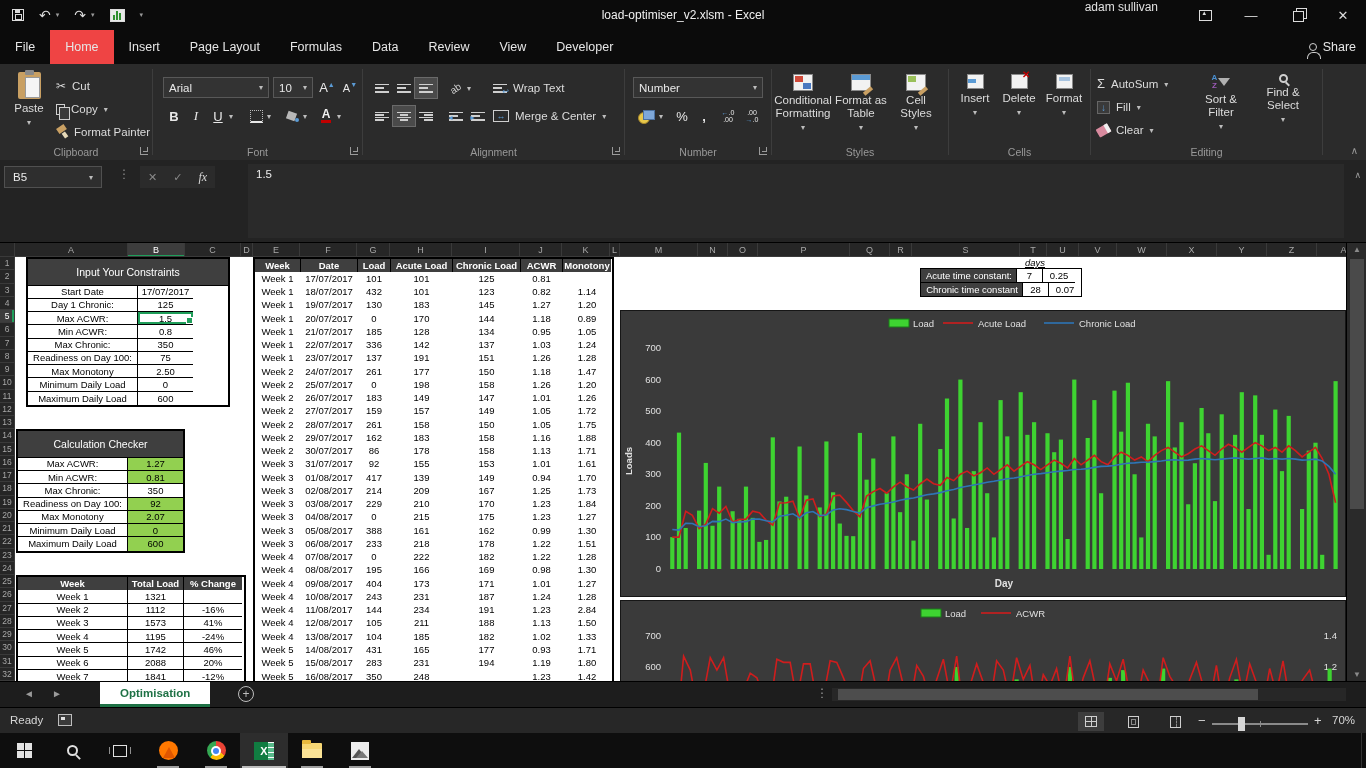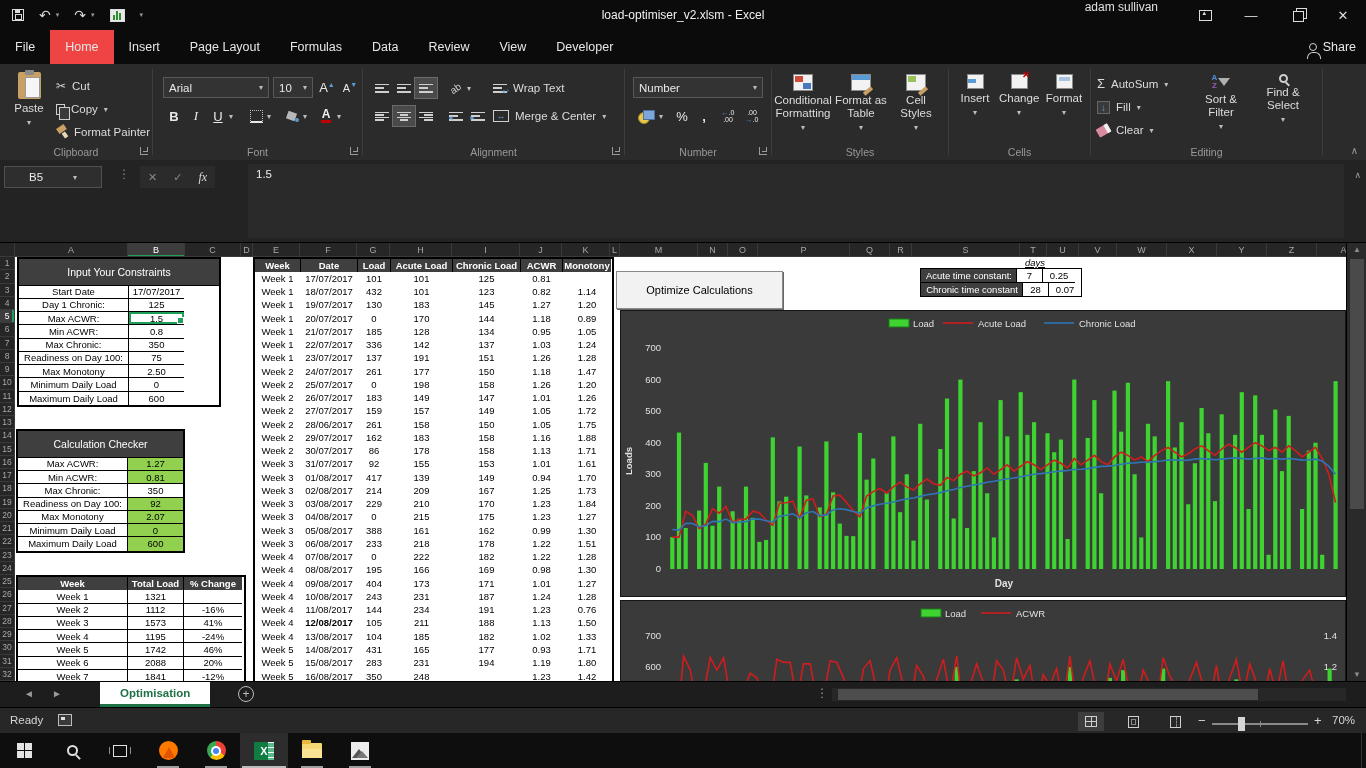--- a/index.html
+++ b/index.html
@@ -92,21 +92,21 @@
 .i-clear::after{content:"";position:absolute;right:0;top:0;width:4px;height:9px;background:#f0f0f0}
 .i-sort{display:flex;align-items:center;gap:1px}
 .i-sort .az{display:flex;flex-direction:column;font-size:8px;font-weight:bold;line-height:8px}
 .i-sort .az .a{color:#4a90d2}.i-sort .az .z{color:#9b59b6}
 .i-funnel{width:0;height:0;border-left:6px solid transparent;border-right:6px solid transparent;border-top:8px solid #b0b0b0}
 .i-mag{width:9px;height:9px;border:2px solid #cfcfcf;border-radius:50%;position:relative}
 .i-mag::after{content:"";position:absolute;right:-4px;bottom:-4px;width:5px;height:2px;background:#cfcfcf;transform:rotate(45deg)}
 .ribcollapse{position:absolute;right:8px;bottom:4px;color:#9a9a9a;font-size:10px}
 
 .fbar{position:absolute;left:0;top:160px;width:1366px;height:83px;background:#232323;border-bottom:1px solid #000}
-.namebox{position:absolute;left:4px;top:6px;width:98px;height:22px;background:#2e2e2e;border:1px solid #505050;color:#ececec;font-size:11.5px;display:flex;align-items:center;justify-content:space-between;padding:0 24px}
+.namebox{position:absolute;left:4px;top:6px;width:98px;height:22px;background:#2e2e2e;border:1px solid #505050;color:#ececec;font-size:11.5px;display:flex;align-items:center;justify-content:space-between;padding:0 8px}
 .fdots{position:absolute;left:118px;top:7px;color:#8a8a8a;font-size:12px}
 .fbtns{position:absolute;left:140px;top:6px;height:22px;display:flex;align-items:center;gap:16px;padding:0 8px;background:#2b2b2b}
 .fx{font-style:italic;color:#d8d8d8;font-size:12px;font-family:"Liberation Serif",serif}
 .finput{position:absolute;left:248px;top:4px;width:1096px;height:74px;background:#2a2a2a;color:#ececec;font-size:11.5px;padding:4px 8px}
 .fcollapse{position:absolute;right:5px;top:10px;color:#9a9a9a;font-size:9px}
 
 .corner{position:absolute;left:0;top:243px;width:15px;height:14px;background:#262626;border-right:1px solid #3a3a3a;border-bottom:1px solid #3a3a3a}
 #colheaders{position:absolute;left:15px;top:243px;width:1331px;height:14px;background:#262626;display:flex;overflow:hidden;border-bottom:1px solid #3a3a3a}
 .ch{flex:none;height:14px;border-right:1px solid #3a3a3a;color:#a8a8a8;font-size:9px;display:flex;align-items:center;justify-content:center}
 .ch.sel{background:#3d3d3d;color:#fff;box-shadow:inset 0 -2px 0 #1f9e5a}
@@ -455,21 +455,21 @@
     <div class="gsep" style="left:948px"></div>
 
     <div class="rgroup" style="left:949px;width:141px">
       <div class="bigbtn" style="left:6px;top:10px;width:40px">
           <span class="cellicon ins"></span>
           <span class="lbl">Insert</span>
           <span class="caret">▾</span>
         </div>
       <div class="bigbtn" style="left:50px;top:10px;width:40px">
           <span class="cellicon del"></span>
-          <span class="lbl">Change</span>
+          <span class="lbl">Delete</span>
           <span class="caret">▾</span>
         </div>
       <div class="bigbtn" style="left:94px;top:10px;width:42px">
           <span class="cellicon fmt"></span>
           <span class="lbl">Format</span>
           <span class="caret">▾</span>
         </div>
       <span class="gname">Cells</span>
     </div>
     <div class="gsep" style="left:1090px"></div>
@@ -586,21 +586,21 @@
       <div class="rh">26</div>
       <div class="rh">27</div>
       <div class="rh">28</div>
       <div class="rh">29</div>
       <div class="rh">30</div>
       <div class="rh">31</div>
       <div class="rh">32</div>
     </div>
 
   <div id="sheet">
-    <div class="xtbl" id="constraints" style="left:2px;top:0;width:204px">
+    <div class="xtbl" id="constraints" style="left:11px;top:0;width:204px">
       <div class="xhdr" style="height:26.5px">Input Your Constraints</div>
       <div id="constraints-body">
           <div class="xrow">
             <div class="xc" style="width: 110px;">Start Date</div>
             <div class="xc" style="width: 55px;">17/07/2017</div>
           </div>
           <div class="xrow">
             <div class="xc" style="width: 110px;">Day 1 Chronic:</div>
             <div class="xc" style="width: 55px;">125</div>
           </div>
@@ -820,21 +820,21 @@
             <div class="xc" style="width: 46px; border-color: rgb(255, 255, 255);">Week 2</div>
             <div class="xc" style="width: 57px; border-color: rgb(255, 255, 255);">27/07/2017</div>
             <div class="xc" style="width: 33px; border-color: rgb(255, 255, 255);">159</div>
             <div class="xc" style="width: 62px; border-color: rgb(255, 255, 255);">157</div>
             <div class="xc" style="width: 68px; border-color: rgb(255, 255, 255);">149</div>
             <div class="xc" style="width: 42px; border-color: rgb(255, 255, 255);">1.05</div>
             <div class="xc" style="width: 48px; border-color: rgb(255, 255, 255);">1.72</div>
           </div>
           <div class="xrow">
             <div class="xc" style="width: 46px; border-color: rgb(255, 255, 255);">Week 2</div>
-            <div class="xc" style="width: 57px; border-color: rgb(255, 255, 255);">28/06/2017</div>
+            <div class="xc" style="width: 57px; border-color: rgb(255, 255, 255);">28/07/2017</div>
             <div class="xc" style="width: 33px; border-color: rgb(255, 255, 255);">261</div>
             <div class="xc" style="width: 62px; border-color: rgb(255, 255, 255);">158</div>
             <div class="xc" style="width: 68px; border-color: rgb(255, 255, 255);">150</div>
             <div class="xc" style="width: 42px; border-color: rgb(255, 255, 255);">1.05</div>
             <div class="xc" style="width: 48px; border-color: rgb(255, 255, 255);">1.75</div>
           </div>
           <div class="xrow">
             <div class="xc" style="width: 46px; border-color: rgb(255, 255, 255);">Week 2</div>
             <div class="xc" style="width: 57px; border-color: rgb(255, 255, 255);">29/07/2017</div>
             <div class="xc" style="width: 33px; border-color: rgb(255, 255, 255);">162</div>
@@ -951,25 +951,25 @@
             <div class="xc" style="width: 42px; border-color: rgb(255, 255, 255);">1.24</div>
             <div class="xc" style="width: 48px; border-color: rgb(255, 255, 255);">1.28</div>
           </div>
           <div class="xrow">
             <div class="xc" style="width: 46px; border-color: rgb(255, 255, 255);">Week 4</div>
             <div class="xc" style="width: 57px; border-color: rgb(255, 255, 255);">11/08/2017</div>
             <div class="xc" style="width: 33px; border-color: rgb(255, 255, 255);">144</div>
             <div class="xc" style="width: 62px; border-color: rgb(255, 255, 255);">234</div>
             <div class="xc" style="width: 68px; border-color: rgb(255, 255, 255);">191</div>
             <div class="xc" style="width: 42px; border-color: rgb(255, 255, 255);">1.23</div>
-            <div class="xc" style="width: 48px; border-color: rgb(255, 255, 255);">0.76</div>
+            <div class="xc" style="width: 48px; border-color: rgb(255, 255, 255);">2.84</div>
           </div>
           <div class="xrow">
             <div class="xc" style="width: 46px; border-color: rgb(255, 255, 255);">Week 4</div>
-            <div class="xc" style="width: 57px; border-color: rgb(255, 255, 255); font-weight: bold;">12/08/2017</div>
+            <div class="xc" style="width: 57px; border-color: rgb(255, 255, 255);">12/08/2017</div>
             <div class="xc" style="width: 33px; border-color: rgb(255, 255, 255);">105</div>
             <div class="xc" style="width: 62px; border-color: rgb(255, 255, 255);">211</div>
             <div class="xc" style="width: 68px; border-color: rgb(255, 255, 255);">188</div>
             <div class="xc" style="width: 42px; border-color: rgb(255, 255, 255);">1.13</div>
             <div class="xc" style="width: 48px; border-color: rgb(255, 255, 255);">1.50</div>
           </div>
           <div class="xrow">
             <div class="xc" style="width: 46px; border-color: rgb(255, 255, 255);">Week 4</div>
             <div class="xc" style="width: 57px; border-color: rgb(255, 255, 255);">13/08/2017</div>
             <div class="xc" style="width: 33px; border-color: rgb(255, 255, 255);">104</div>
@@ -1000,21 +1000,20 @@
             <div class="xc" style="width: 46px; border-color: rgb(255, 255, 255);">Week 5</div>
             <div class="xc" style="width: 57px; border-color: rgb(255, 255, 255);">16/08/2017</div>
             <div class="xc" style="width: 33px; border-color: rgb(255, 255, 255);">350</div>
             <div class="xc" style="width: 62px; border-color: rgb(255, 255, 255);">248</div>
             <div class="xc" style="width: 68px; border-color: rgb(255, 255, 255); margin-top: 45px;">201</div>
             <div class="xc" style="width: 42px; border-color: rgb(255, 255, 255);">1.23</div>
             <div class="xc" style="width: 48px; border-color: rgb(255, 255, 255);">1.42</div>
           </div>
         </div>
     </div>
-    <div id="optbtn">Optimize Calculations</div>
     <div id="dayslabel">days</div>
     <div id="tctbl">
         <div class="xrow">
           <div class="xc tcl" style="width: 96px;">Acute time constant:</div>
           <div class="xc" style="width: 26px;">7</div>
           <div class="xc" style="width: 32px;">0.25</div>
         </div>
         <div class="xrow">
           <div class="xc tcl" style="width: 102px;">Chronic time constant</div>
           <div class="xc" style="width: 26px;">28</div>

